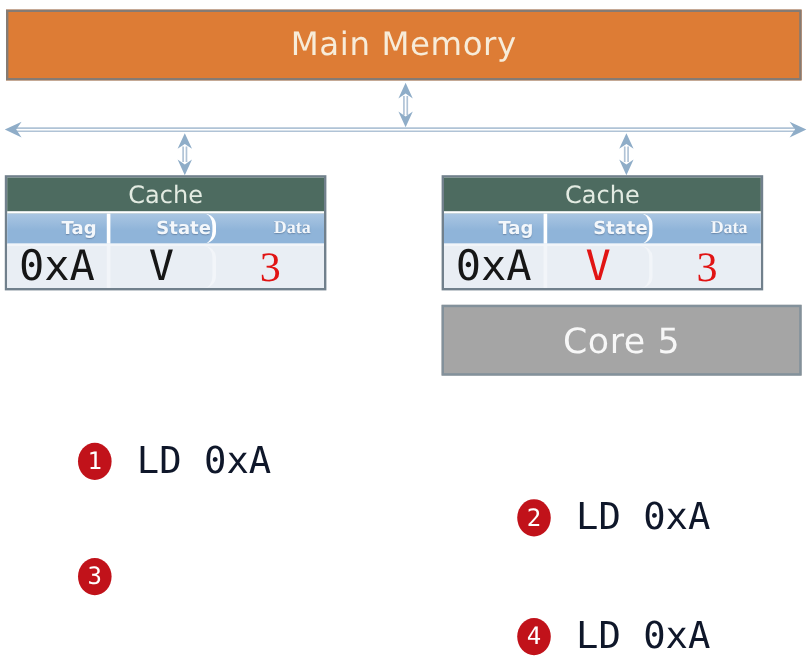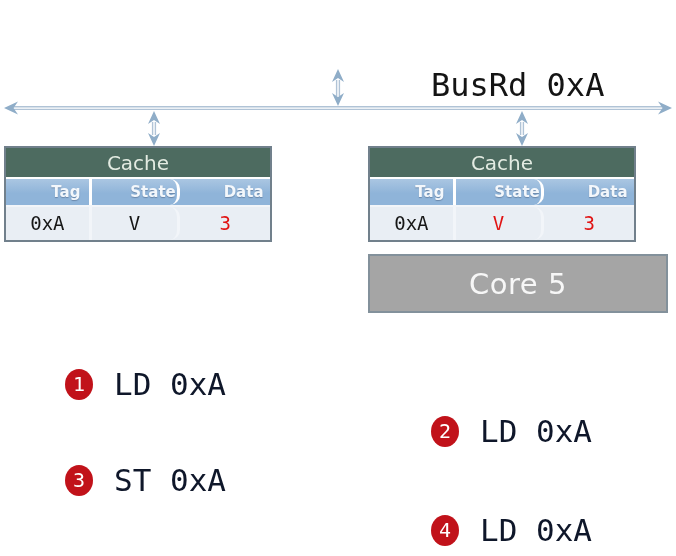--- a/index.html
+++ b/index.html
@@ -80,28 +80,28 @@
     text-shadow: 0 1px 1px rgba(60,80,110,0.45);
     display: flex; align-items: center; justify-content: center; padding-left: 37px;
   }
   .cache-row {
     flex: 1;
     display: flex;
     background: var(--data-row-bg);
   }
   .cache-row .cell {
     font-family: "DejaVu Sans Mono", monospace;
-    font-size: 19px;
+    font-size: 35px;
     color: #161616;
     display: flex; align-items: center; justify-content: center;
     line-height: 1;
   }
   .cell.c-tag   { width: 32.5%; }
   .cell.c-state { width: 33.5%; border-radius: 10px; }
-  .cell.c-data  { width: 34%; }
+  .cell.c-data  { width: 34%; font-family: Liberation Serif, serif; }
   .cache-cols .c-tag, .cache-cols .c-state,
   .cache-row .c-tag,  .cache-row .c-state { border-right: 3px solid #f2f5f9; }
   .cache-cols .c-tag, .cache-cols .c-state { border-right-color: #ffffff; }
   .red { color: var(--red-text) !important; }
 
   
   .core {
     position: absolute;
     top: 254px;
     width: 300px; height: 59px;
@@ -140,20 +140,23 @@
     font-size: 31px;
     line-height: 32px;
     color: #0f172a;
   }
 </style>
 </head>
 <body>
 
 <div id="stage">
 
+  <div class="main-memory">
+    <span>Main Memory</span>
+  </div>
 
   <svg class="connectors" viewBox="0 0 676 556" xmlns="http://www.w3.org/2000/svg">
 
     <g>
       <path class="arrow-shaft" d="M336.6,80 V96 M339.4,80 V96"></path>
       <path class="arrow-head" d="M338,69 L332,82 L338,78 L344,82 Z"></path>
       <path class="arrow-head" d="M338,106 L332,93 L338,97 L344,93 Z"></path>
     </g>
 
     <g>
@@ -168,21 +171,20 @@
       <path class="arrow-head" d="M154,146 L148,133 L154,137 L160,133 Z"></path>
     </g>
 
     <g>
       <path class="arrow-shaft" d="M520.6,122 V135 M523.4,122 V135"></path>
       <path class="arrow-head" d="M522,111 L516,124 L522,120 L528,124 Z"></path>
       <path class="arrow-head" d="M522,146 L516,133 L522,137 L528,133 Z"></path>
     </g>
   </svg>
 
-  <div class="bus-label mono">BusRd 0xA</div>
 
   <div class="cache left">
     <div class="cache-title">Cache</div>
     <div class="cache-cols">
       <div class="cell c-tag">Tag</div>
       <div class="cell c-state">State</div>
       <div class="cell c-data">Data</div>
     </div>
     <div class="cache-row">
       <div class="cell c-tag">0xA</div>
@@ -212,20 +214,19 @@
   <div class="op op1">
     <div class="op-badge">1</div>
     <div class="op-text mono">LD 0xA</div>
   </div>
   <div class="op op2">
     <div class="op-badge">2</div>
     <div class="op-text mono">LD 0xA</div>
   </div>
   <div class="op op3">
     <div class="op-badge">3</div>
-    <div class="op-text mono">ST 0xA</div>
   </div>
   <div class="op op4">
     <div class="op-badge">4</div>
     <div class="op-text mono">LD 0xA</div>
   </div>
 
 </div>
 
 </body></html>

